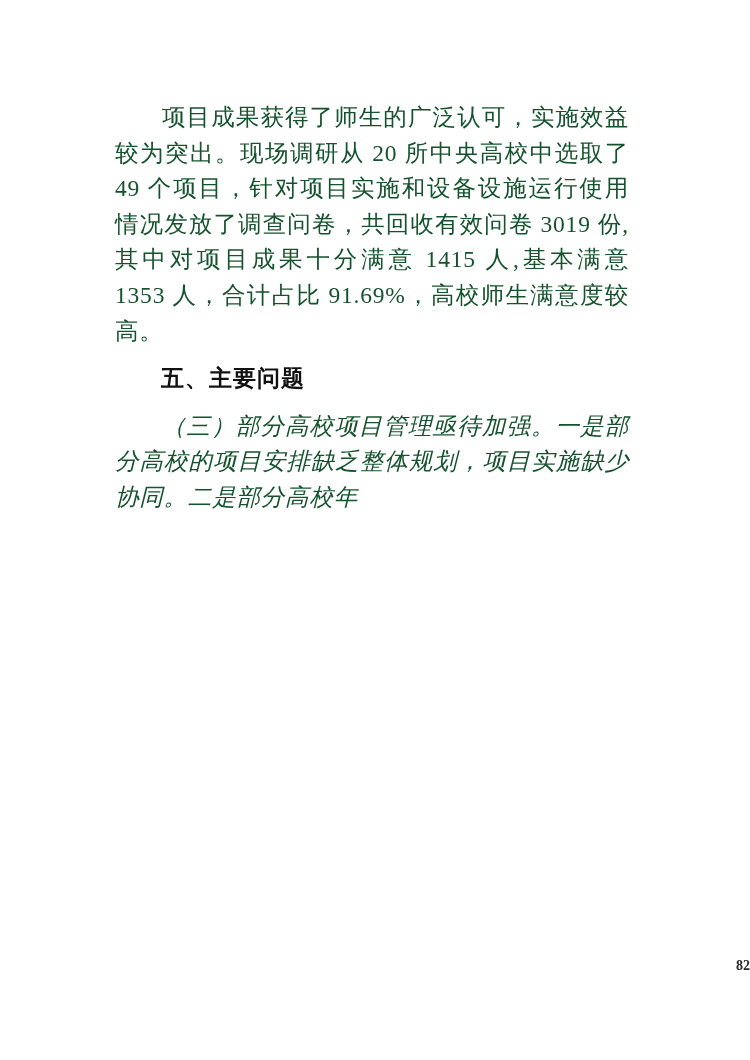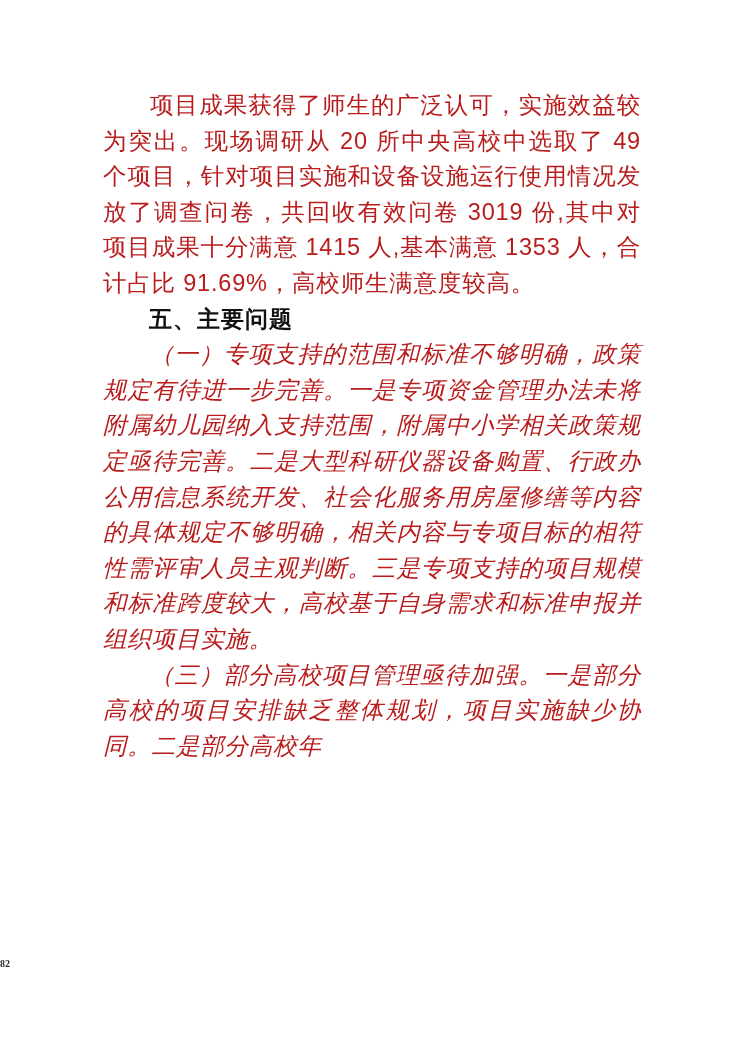--- a/index.html
+++ b/index.html
@@ -19,60 +19,59 @@
     background: #ffffff;
     color: #1f1f1f;
   }
   .content {
     position: absolute;
     left: 103px;
     top: 88px;
     width: 538px;
   }
   .para {
-    margin: 0;
-    font-family: Liberation Sans, sans-serif;
+    margin: 12px;
+    font-family: Liberation Serif, serif;
     font-size: 23.5px;
     line-height: 35.6px;
     letter-spacing: 0.8px;
     text-align: justify;
     text-justify: inter-ideograph;
     text-indent: 2em;
-    color: #b91c1c;
+    color: #14532d;
   }
   
   .kaiti {
     font-style: italic;
   }
   .heading {
-    margin: 0;
+    margin: 12px;
     font-family: "Liberation Sans", "DejaVu Sans", sans-serif;
     font-weight: bold;
     font-size: 23px;
     line-height: 35.6px;
     letter-spacing: 1px;
     text-indent: 2em;
     color: #111111;
   }
   .page-number {
     position: absolute;
     left: 0;
     right: 0;
     top: 958px;
-    text-align: left;
+    text-align: right;
     font-family: "Liberation Serif", "DejaVu Serif", serif;
-    font-size: 10px;
+    font-size: 14px;
     color: #2a2a2a;
     font-weight: bold;
   }
 </style>
 </head>
 <body>
 
 <div class="page">
   <div class="content">
     <p class="para fangsong">项目成果获得了师生的广泛认可，实施效益较为突出。现场调研从 20 所中央高校中选取了 49 个项目，针对项目实施和设备设施运行使用情况发放了调查问卷，共回收有效问卷 3019 份,其中对项目成果十分满意 1415 人,基本满意 1353 人，合计占比 91.69%，高校师生满意度较高。</p>
     <h2 class="heading">五、主要问题</h2>
-    <p class="para kaiti">（一）专项支持的范围和标准不够明确，政策规定有待进一步完善。一是专项资金管理办法未将附属幼儿园纳入支持范围，附属中小学相关政策规定亟待完善。二是大型科研仪器设备购置、行政办公用信息系统开发、社会化服务用房屋修缮等内容的具体规定不够明确，相关内容与专项目标的相符性需评审人员主观判断。三是专项支持的项目规模和标准跨度较大，高校基于自身需求和标准申报并组织项目实施。</p>
     <p class="para kaiti">（三）部分高校项目管理亟待加强。一是部分高校的项目安排缺乏整体规划，项目实施缺少协同。二是部分高校年</p>
   </div>
   <div class="page-number">82</div>
 </div>
 
 </body></html>

